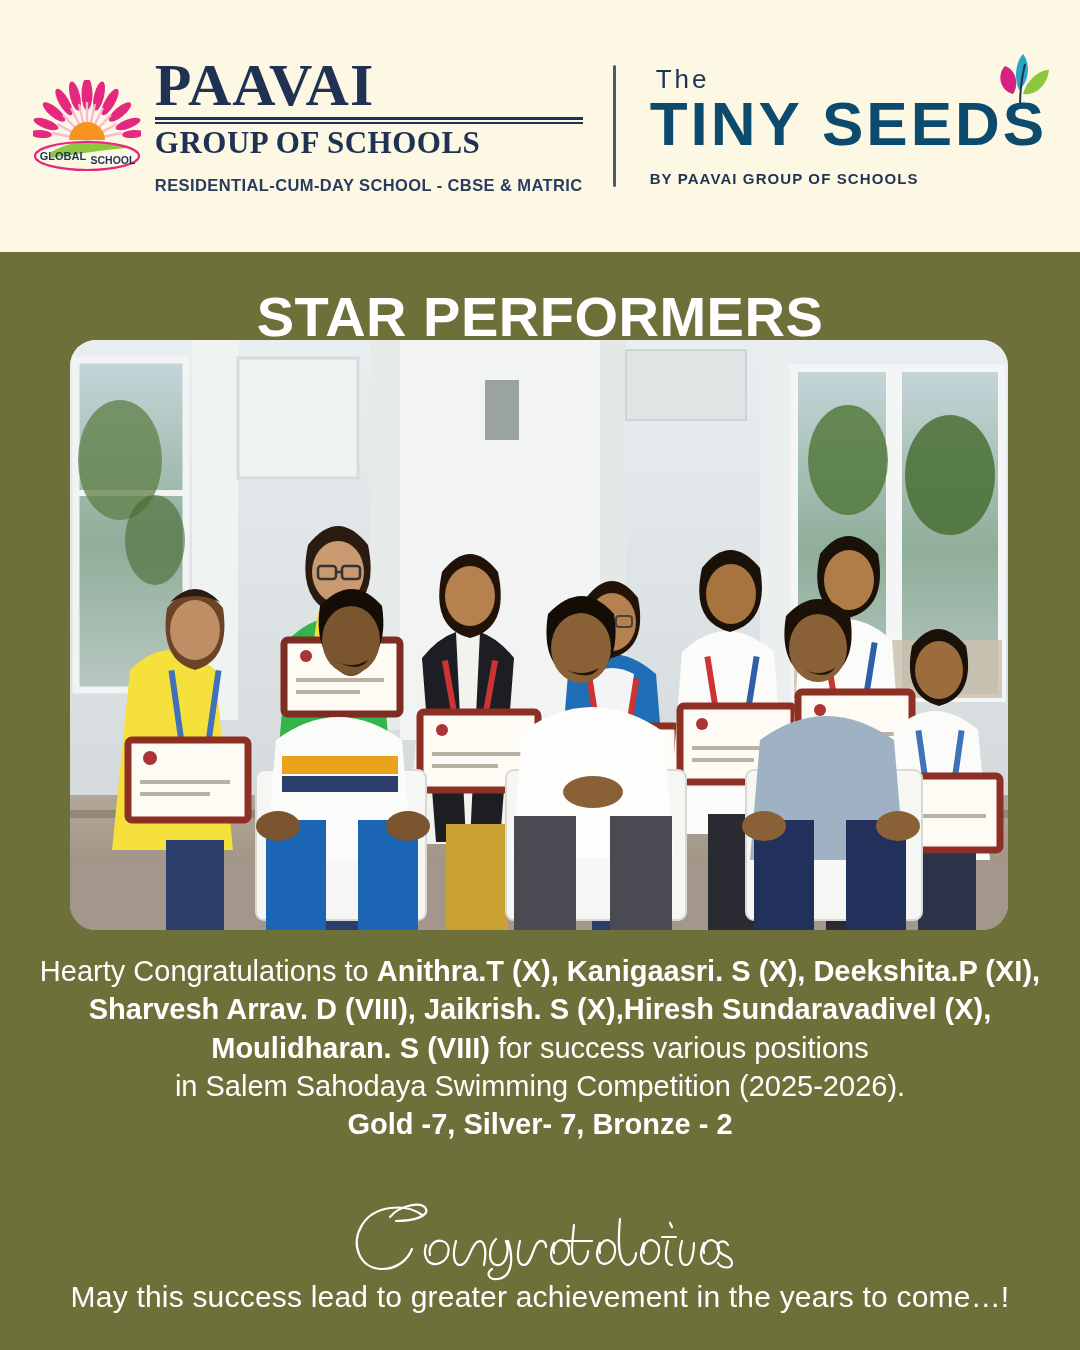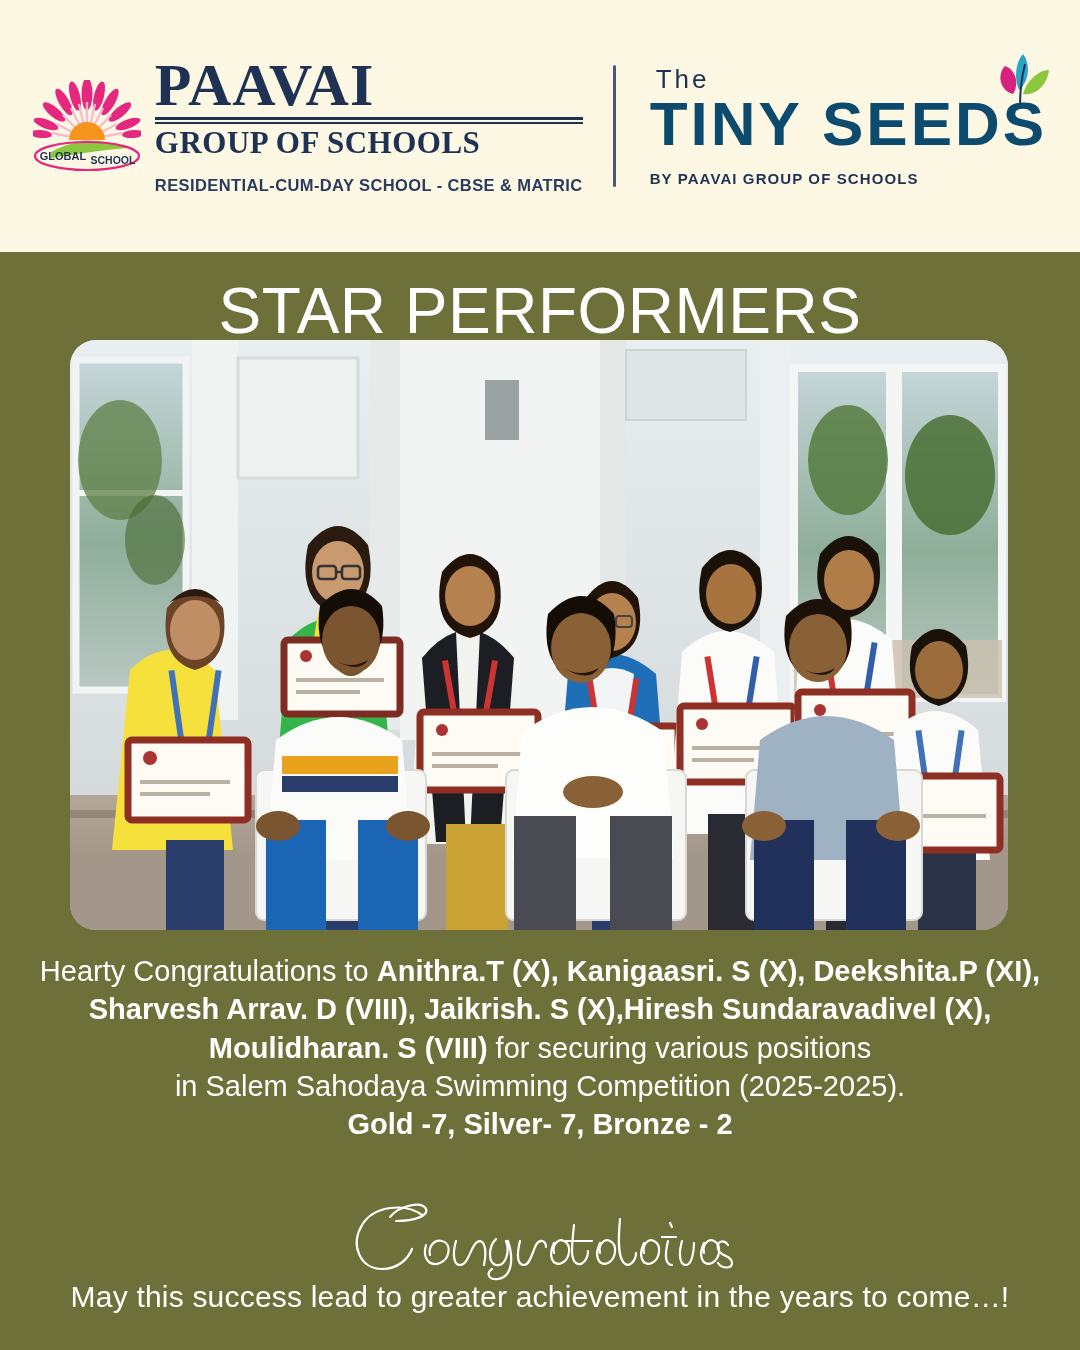--- a/index.html
+++ b/index.html
@@ -70,22 +70,22 @@
     letter-spacing:1.1px; margin-top:15px; white-space:nowrap;
   }
 
   
   .body-area {
     position:absolute; left:0; top:252px; width:1080px; height:1098px;
     background:#6D7039;
   }
   .main-title {
     text-align:center; color:#FFFFFF;
-    font-size:64px; font-weight:400; letter-spacing:0.5px;
-    padding-top:22px;
+    font-size:56px; font-weight:700; letter-spacing:0.5px;
+    padding-top:32px;
   }
 
   
   .photo-frame {
     position:absolute; left:70px; top:88px;
     width:938px; height:590px;
     border-radius:26px; overflow:hidden;
     background:#cfd5d8;
   }
   .photo { position:absolute; inset:0; }
@@ -388,23 +388,23 @@
   </div>
 
   <div class="caption">
     <div class="line">
       <span>Hearty Congratulations to </span><b>Anithra.T (X), Kanigaasri. S (X), Deekshita.P (XI),</b>
     </div>
     <div class="line">
       <b>Sharvesh Arrav. D (VIII), Jaikrish. S (X),Hiresh Sundaravadivel (X),</b>
     </div>
     <div class="line">
-      <b>Moulidharan. S (VIII)</b><span> for securing various positions</span>
+      <b>Moulidharan. S (VIII)</b><span> for success various positions</span>
     </div>
-    <div class="line">in Salem Sahodaya Swimming Competition  (2025-2025).</div>
+    <div class="line">in Salem Sahodaya Swimming Competition  (2025-2026).</div>
     <div class="line" style="font-weight:700;">Gold -7, Silver- 7, Bronze - 2</div>
   </div>
 
   <div class="congrats-script">
     <svg width="420" height="86" viewBox="0 0 420 86">
       <g fill="none" stroke="#FFFFFF" stroke-width="2.2" stroke-linecap="round" stroke-linejoin="round">
         <path d="M92 18 C76 6 44 8 32 28 C20 48 30 72 52 72 C68 72 78 62 82 52"></path>
         <path d="M60 20 C70 8 92 4 96 12 C99 19 84 24 66 24"></path>
         <path d="M96 48 C92 62 100 70 110 66 C120 62 122 46 112 44 C104 42 98 50 100 58"></path>
         <path d="M126 44 C122 58 124 68 130 68 C138 68 140 52 146 46 C152 40 158 48 154 68"></path>

